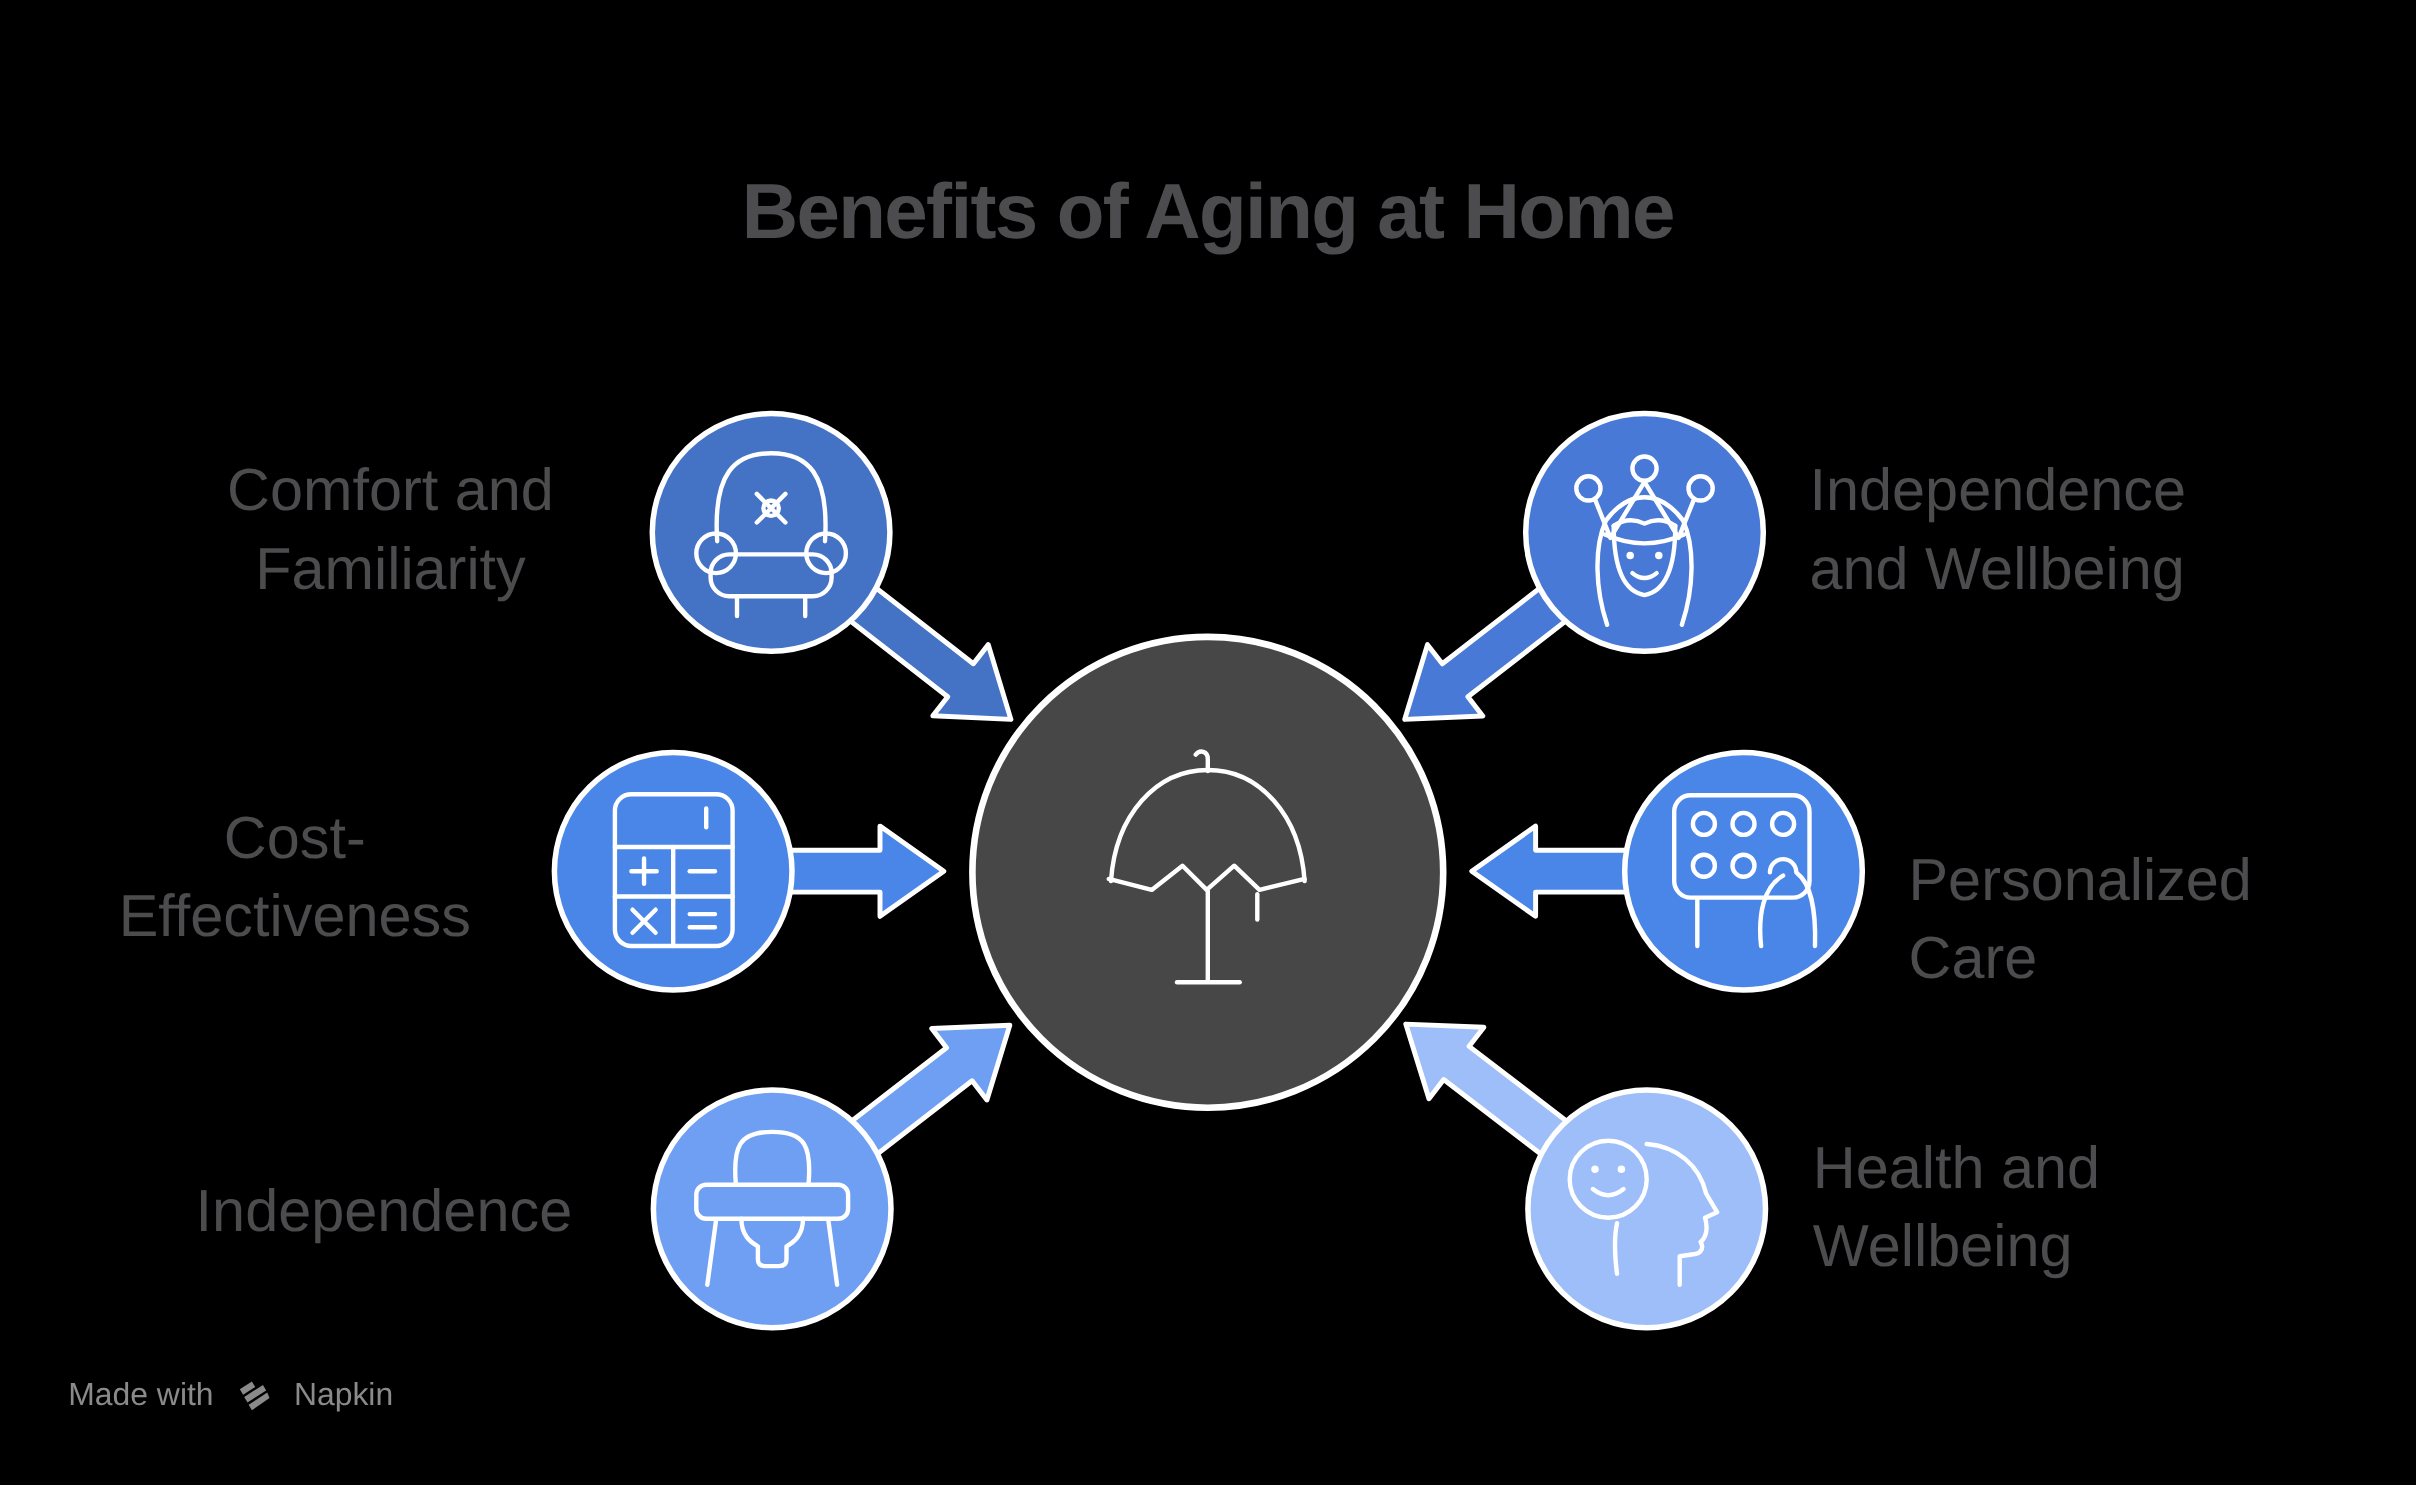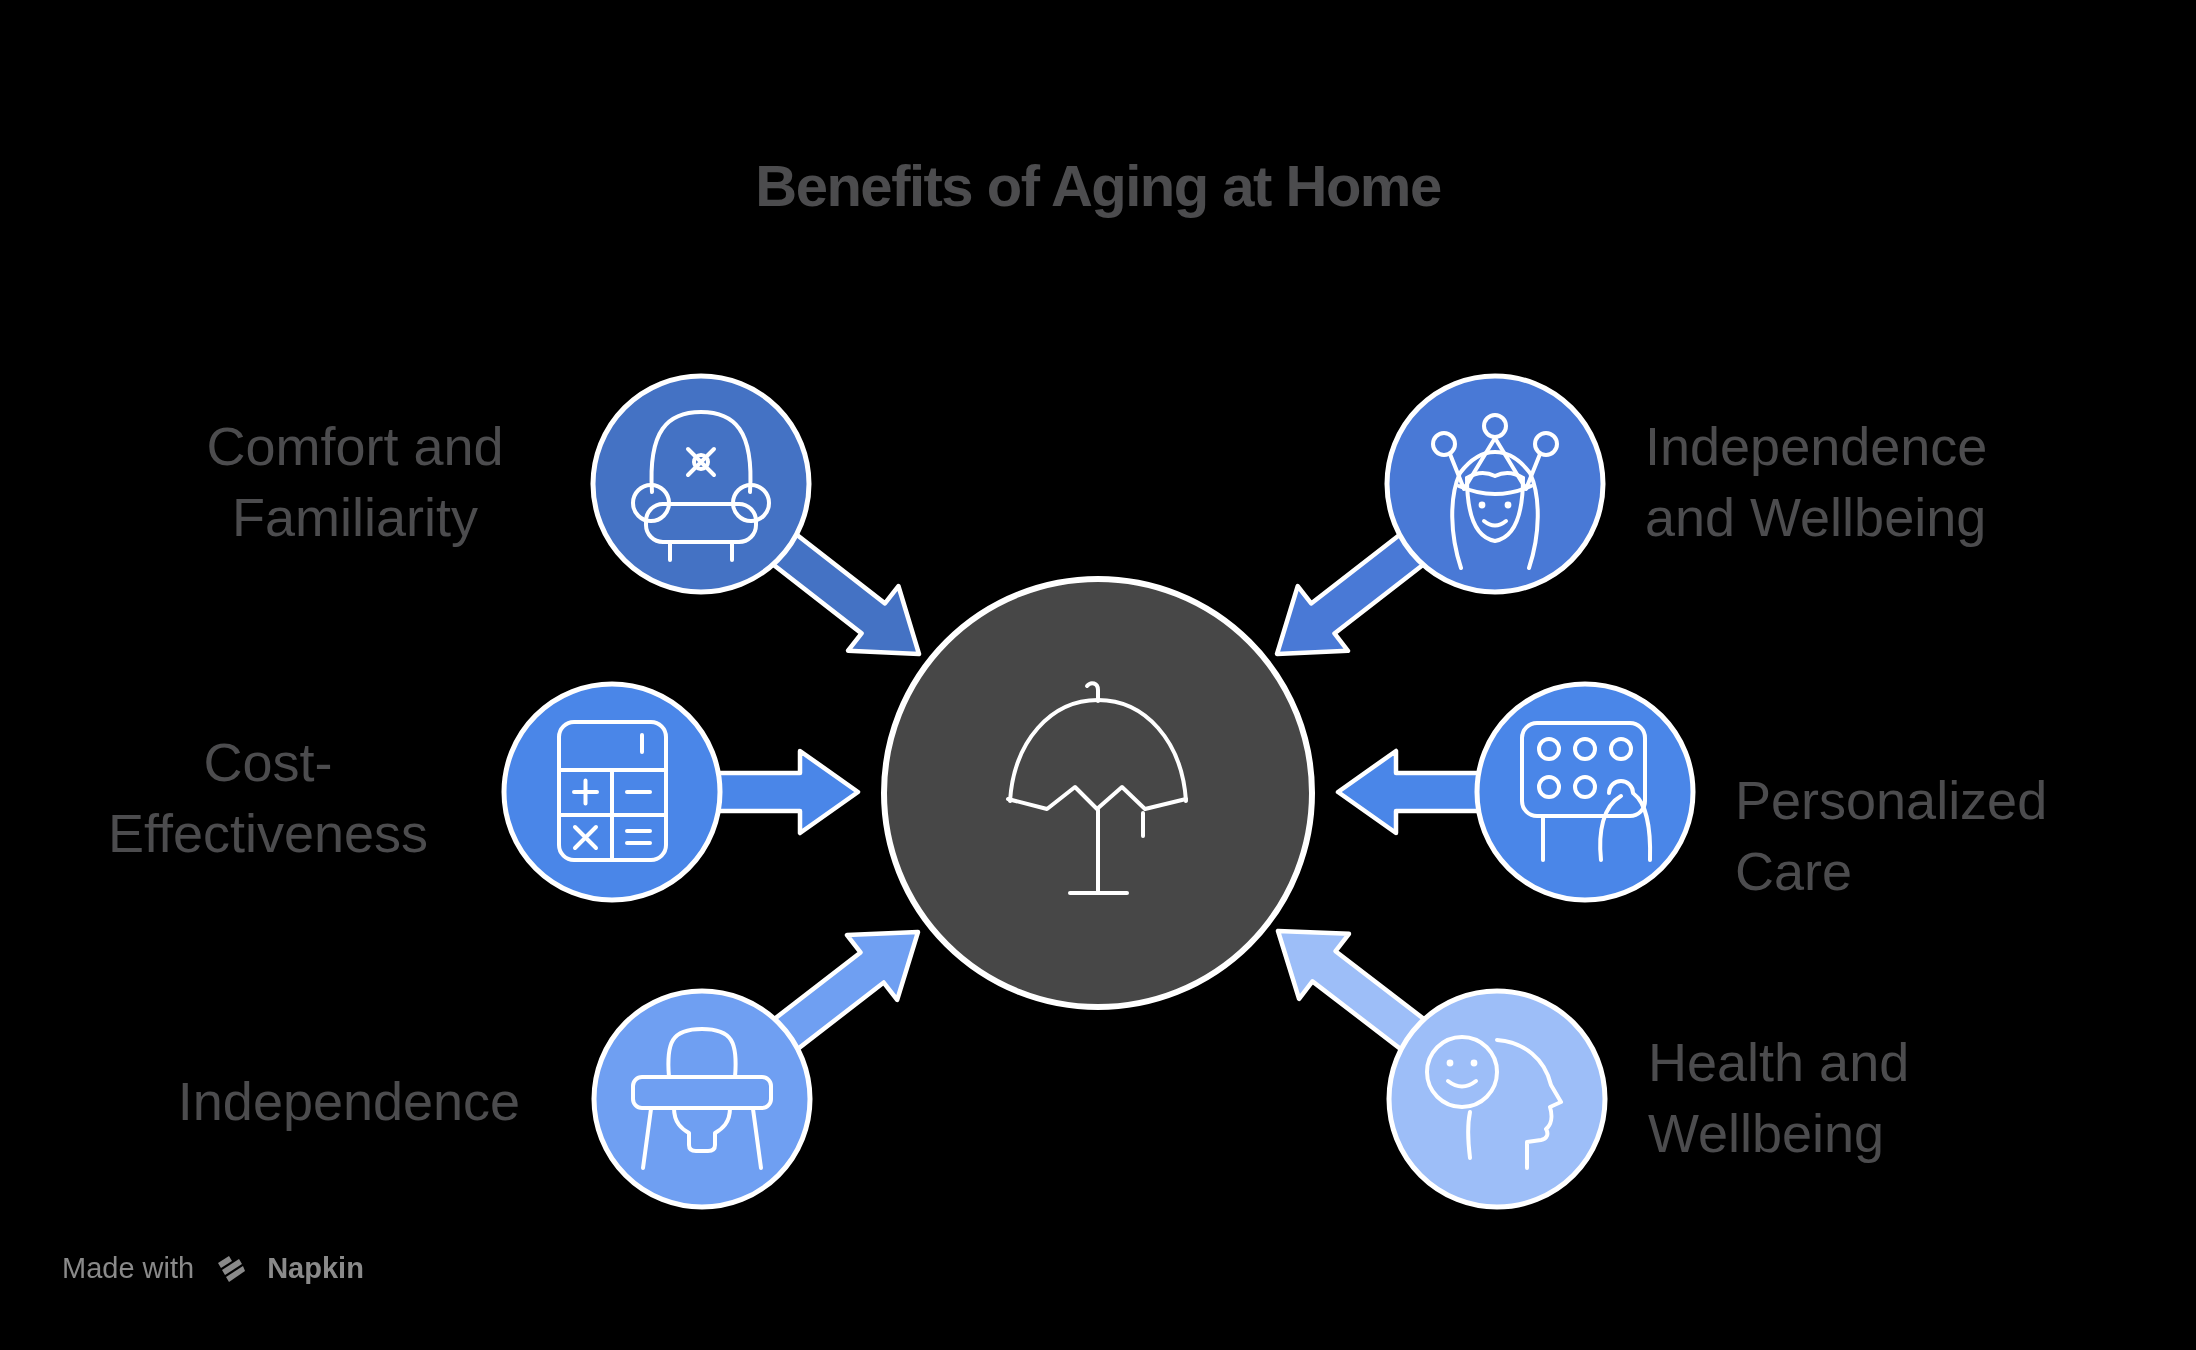--- a/index.html
+++ b/index.html
@@ -4,34 +4,34 @@
 <style>
   html,body{margin:0;padding:0;background:#000;}
   .canvas{
     position:relative;width:2196px;height:1350px;overflow:hidden;
     background:var(--background,#000);
     font-family:"Liberation Sans",sans-serif;
   }
   .diagram-svg{position:absolute;left:0;top:0;}
   .title{
     position:absolute;left:0;top:152px;width:100%;text-align:center;
-    font-size:58px;font-weight:700;letter-spacing:-1.5px;
+    font-size:71px;font-weight:700;letter-spacing:-1.5px;
     color:var(--text,#4c4c4e);
   }
   .label{
     position:absolute;font-size:54px;line-height:1.32;font-weight:400;
     color:var(--text,#4c4c4e);white-space:pre-line;
   }
   .label.right{text-align:center;}
   .label.left{text-align:left;}
   .watermark{
     position:absolute;left:62px;top:1252px;display:flex;align-items:center;gap:21px;
     color:var(--watermark,#8a8a8a);font-size:29px;
   }
-  .watermark .brand{font-weight:700;text-align:right;}
+  .watermark .brand{font-weight:400;text-align:right;}
   
   .node-circle{stroke:var(--stroke,#fff);stroke-width:5;}
   .center-circle{fill:var(--center-circle,#474747);stroke:var(--stroke,#fff);stroke-width:6;}
   .arrow{stroke:var(--stroke,#fff);stroke-width:4.5;stroke-linejoin:round;}
   .icon{stroke:var(--stroke,#fff);stroke-width:4;fill:none;stroke-linecap:round;stroke-linejoin:round;}
   .icon .dot{fill:var(--stroke,#fff);stroke:none;}
   .fill-comfort{fill:var(--c-comfort,#4472c4);}
   .fill-independence{fill:var(--c-independence,#4979d6);}
   .fill-cost{fill:var(--c-cost,#4a86e8);}
   .fill-personalized{fill:var(--c-personalized,#4a86e8);}

